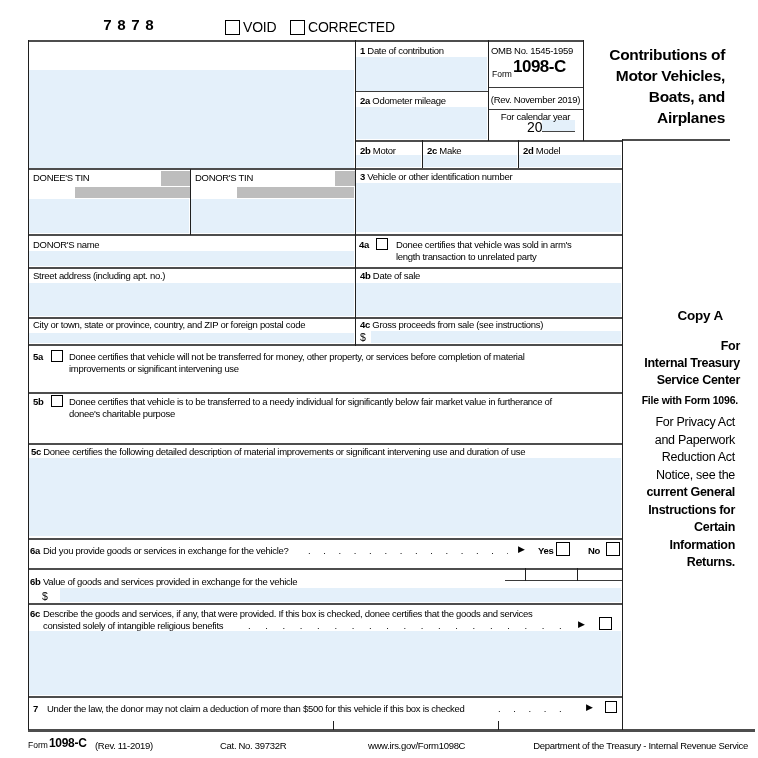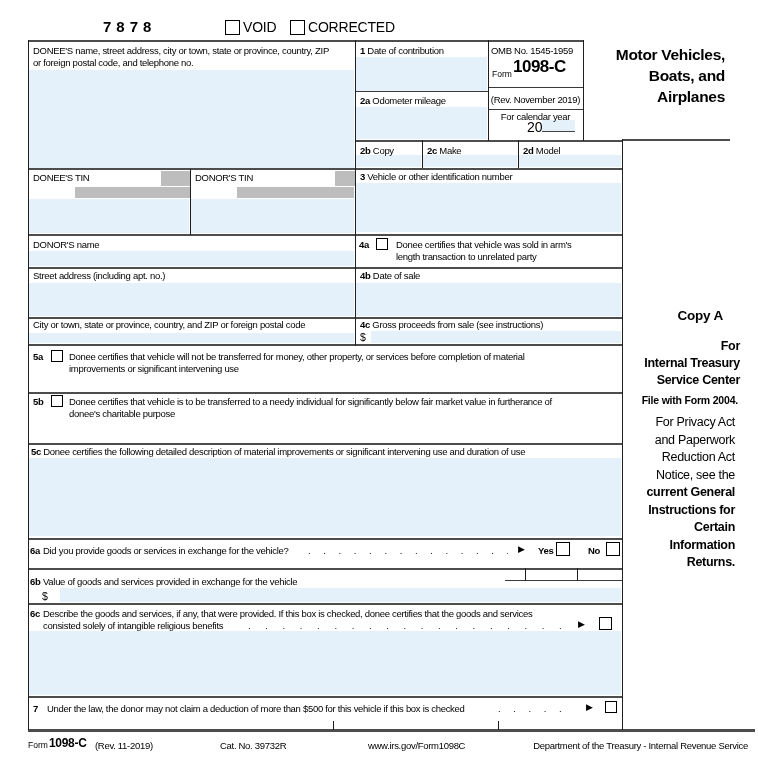--- a/index.html
+++ b/index.html
@@ -15,21 +15,21 @@
   .hline{ position:absolute; background:#4d4d4d; height:2px; }
   .hthin{ position:absolute; background:#3a3a3a; height:1px; }
   .vline{ position:absolute; background:#1f1f1f; width:1px; }
   .fill { position:absolute; background:#e4f0fa; }
   .gray { position:absolute; background:#bdbdbd; }
   .cb   { position:absolute; background:#fff; border:1.5px solid #000; }
   .dots { position:absolute; font-size:9.5px; word-spacing:10px; white-space:nowrap; overflow:hidden; }
   .arrow{ position:absolute; font-size:9px; }
   .rt   { text-align:right; }
   .b    { font-weight:bold; }
-  .ocr  { position:absolute; font-family:Liberation Sans, sans-serif; font-weight:bold; font-size:15px; letter-spacing:5px; }
+  .ocr  { position:absolute; font-family:Liberation Mono, monospace; font-weight:bold; font-size:15px; letter-spacing:5px; }
   .bigchk { font-size:14px; letter-spacing:-0.2px; position:absolute; }
   .title-block { position:absolute; font-size:15.5px; font-weight:bold; line-height:21px; letter-spacing:-0.3px; text-align:right; }
   .copy-line { line-height:17px; }
   .priv { font-size:12.5px; letter-spacing:-0.3px; line-height:17.5px; text-align:right; }
 </style>
 </head>
 <body>
 
 <div id="page">
 
@@ -89,42 +89,39 @@
   <div class="vline" style="left:583px;top:40px;height:101px"></div>
   <div class="vline" style="left:622px;top:139px;height:591px"></div>
   <div class="vline" style="left:190px;top:169px;height:66px"></div>
   <div class="vline" style="left:422px;top:140px;height:28px"></div>
   <div class="vline" style="left:518px;top:140px;height:28px"></div>
   <div class="vline" style="left:525px;top:568px;height:13px"></div>
   <div class="vline" style="left:577px;top:568px;height:13px"></div>
   <div class="vline" style="left:333px;top:721px;height:9px"></div>
   <div class="vline" style="left:498px;top:721px;height:9px"></div>
 
-  <div class="lbl" style="left:33px;top:45px">
-    <div>DONEE'S name, street address, city or town, state or province, country, ZIP</div>
-    <div>or foreign postal code, and telephone no.</div>
-  </div>
 
   <div class="lbl" style="left:360px;top:45px"><span class="b">1</span> <span>Date of contribution</span></div>
   <div class="lbl" style="left:360px;top:95px"><span class="b">2a</span> <span>Odometer mileage</span></div>
 
   <div class="sm" style="left:491px;top:45px">OMB No. 1545-1959</div>
   <span class="abs" style="left:492px;top:69px;font-size:8.5px">Form</span>
   <span class="abs b" style="left:513px;top:57px;font-size:17px;letter-spacing:-0.5px">1098-C</span>
   <div class="sm rt" style="left:488px;top:94px;width:95px;text-align:center">(Rev. November 2019)</div>
   <div class="sm" style="left:488px;top:111px;width:95px;text-align:center">For calendar year</div>
   <span class="abs" style="left:527px;top:119px;font-size:14px">20</span>
 
   <div class="title-block" style="right:33px;top:44px">
+    <div>Contributions of</div>
     <div>Motor Vehicles,</div>
     <div>Boats, and</div>
     <div>Airplanes</div>
   </div>
 
-  <div class="lbl" style="left:360px;top:145px"><span class="b">2b</span> <span>Copy</span></div>
+  <div class="lbl" style="left:360px;top:145px"><span class="b">2b</span> <span>Motor</span></div>
   <div class="lbl" style="left:427px;top:145px"><span class="b">2c</span> <span>Make</span></div>
   <div class="lbl" style="left:523px;top:145px"><span class="b">2d</span> <span>Model</span></div>
 
   <div class="lbl" style="left:360px;top:171px"><span class="b">3</span> <span>Vehicle or other identification number</span></div>
   <div class="lbl" style="left:33px;top:172px">DONEE'S TIN</div>
   <div class="lbl" style="left:195px;top:172px">DONOR'S TIN</div>
 
   <div class="lbl" style="left:33px;top:239px">DONOR'S name</div>
   <span class="lbl b" style="left:359px;top:239px">4a</span>
   <span class="cb" style="left:376px;top:238px;width:12px;height:12px"></span>
@@ -181,21 +178,21 @@
   <span class="dots" style="left:498px;top:703px;width:82px">. . . . .</span>
   <span class="arrow" style="left:586px;top:702px">▶</span>
   <span class="cb" style="left:605px;top:701px;width:12px;height:12px"></span>
 
   <div class="abs b rt" style="right:35px;top:308px;font-size:13.5px;letter-spacing:-0.2px">Copy A</div>
   <div class="priv b" style="position:absolute;right:18px;top:338px">
     <div class="copy-line">For</div>
     <div class="copy-line">Internal Treasury</div>
     <div class="copy-line">Service Center</div>
   </div>
-  <div class="abs b rt" style="right:20px;top:394px;font-size:10.5px;letter-spacing:-0.2px">File with Form 2004.</div>
+  <div class="abs b rt" style="right:20px;top:394px;font-size:10.5px;letter-spacing:-0.2px">File with Form 1096.</div>
   <div class="priv" style="position:absolute;right:23px;top:414px">
     <div>For Privacy Act</div>
     <div>and Paperwork</div>
     <div>Reduction Act</div>
     <div>Notice, see the</div>
     <div class="b">current General</div>
     <div class="b">Instructions for</div>
     <div class="b">Certain</div>
     <div class="b">Information</div>
     <div class="b">Returns.</div>

